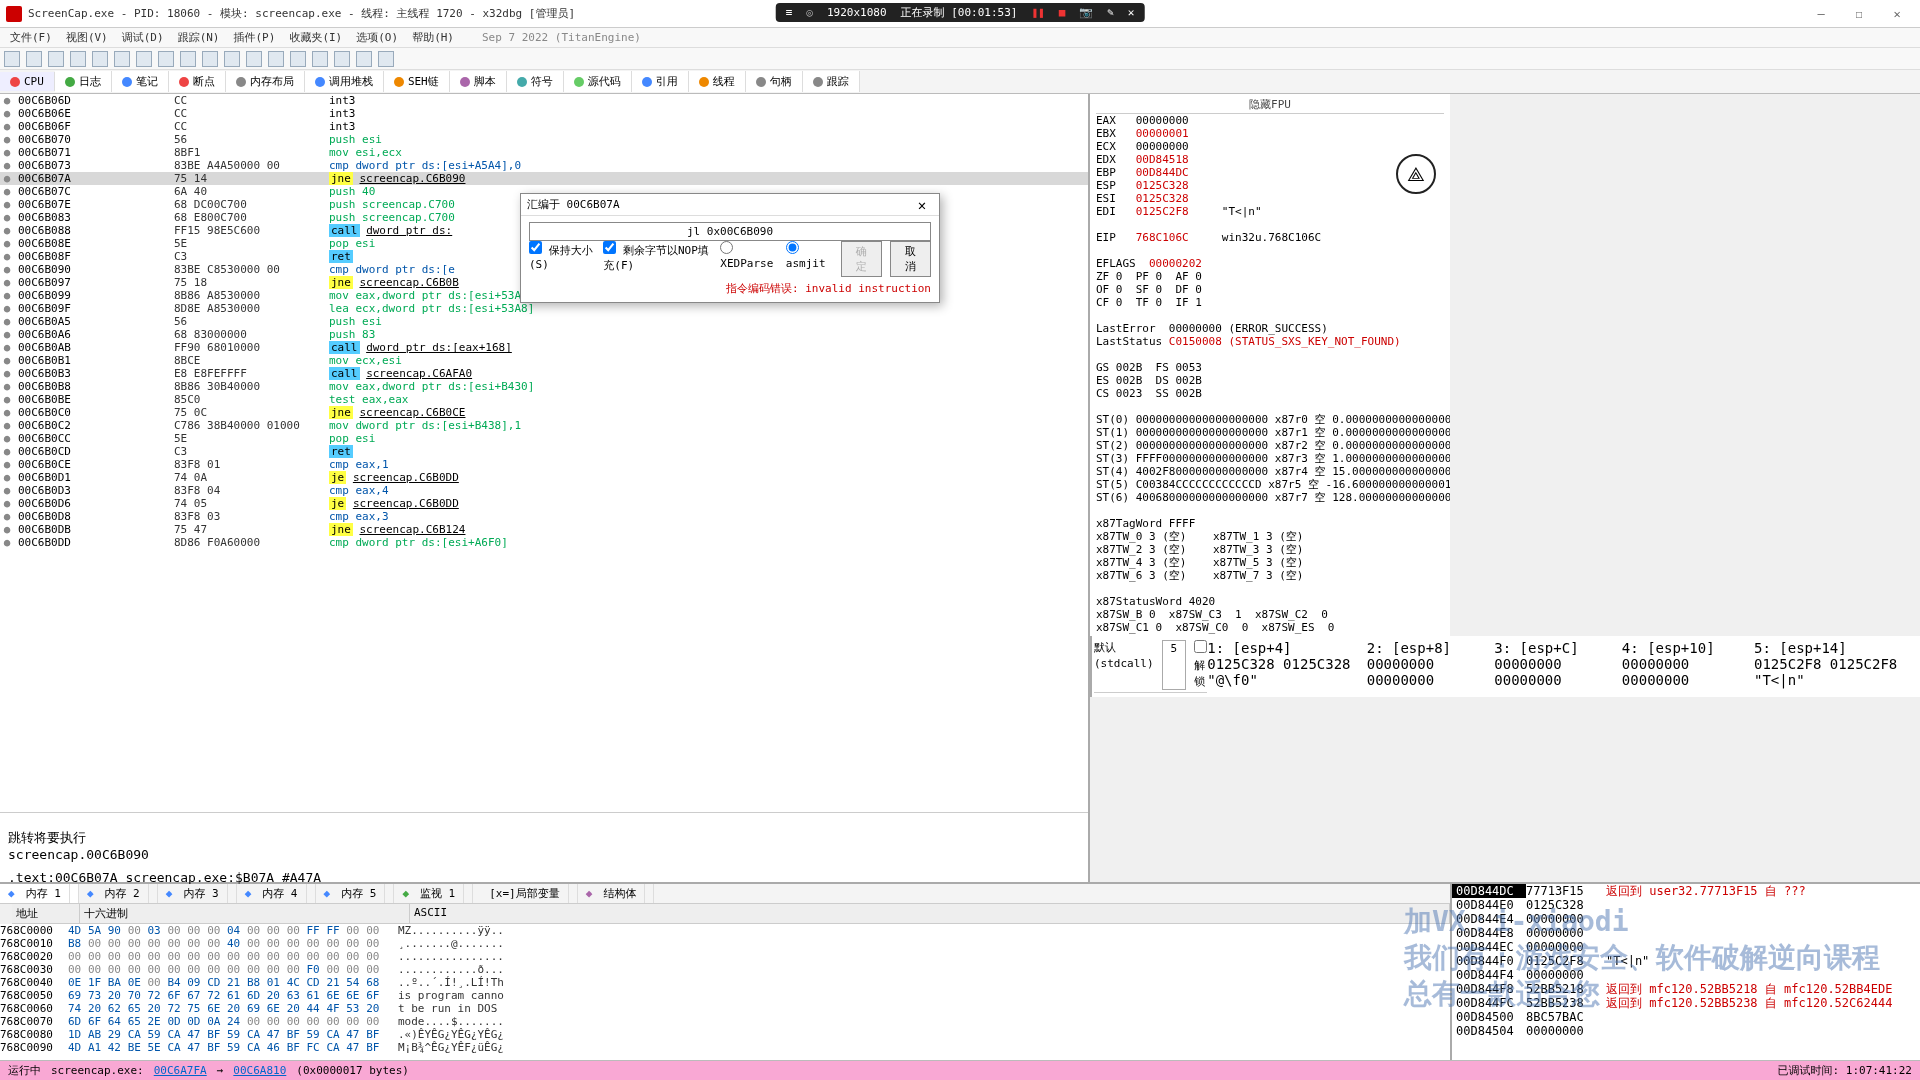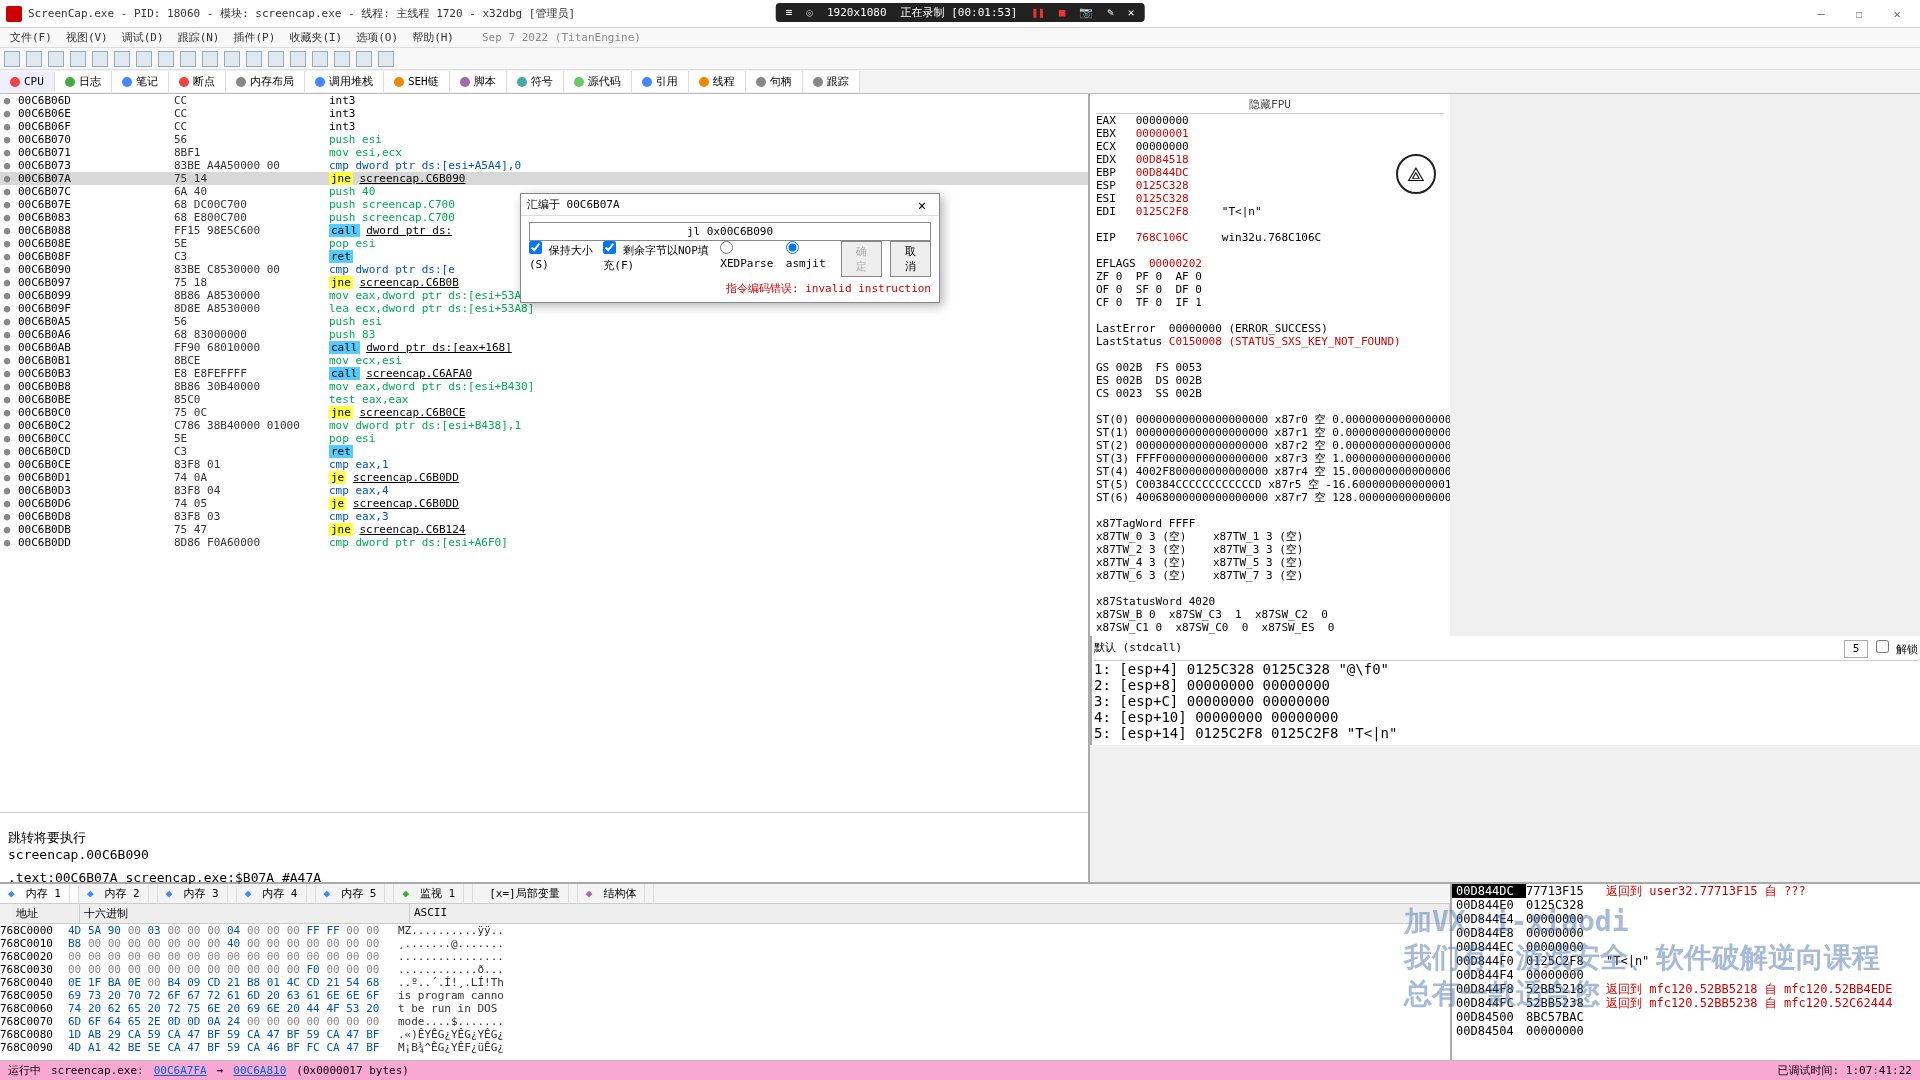--- a/index.html
+++ b/index.html
@@ -71,21 +71,21 @@
 .dialog button { padding:2px 14px; border:1px solid #888; background:#eee; font-size:11px; }
 .dialog .err { color:#c00; text-align:right; margin-top:4px; }
 
 
 .infopanel { height:70px; background:#fff; border-top:1px solid #ccc; padding:16px 8px; font-family:Consolas,monospace; font-size:13px; line-height:17px; }
 
 
 .bottom { height:178px; display:flex; border-top:2px solid #aaa; }
 .dumpside { flex:1; display:flex; flex-direction:column; }
 .stackside { width:470px; border-left:2px solid #aaa; background:#fff; font-family:Consolas,monospace; font-size:12px; overflow:hidden; }
-.argside { width:830px; border-left:2px solid #aaa; background:#fff; font-family:Consolas,monospace; font-size:14px; line-height:16px; padding:4px 2px; display:flex; flex-direction:column; }
+.argside { width:830px; border-left:2px solid #aaa; background:#fff; font-family:Consolas,monospace; font-size:14px; line-height:16px; padding:4px 2px; display:flex; flex-direction:row; }
 .argside .argtop { border-bottom:1px solid #ccc; padding-bottom:2px; display:flex; gap:8px; font-size:11px; }
 .dumptabs { height:20px; background:#f4f4f4; display:flex; border-bottom:1px solid #ccc; font-size:11px; }
 .dumptabs span { padding:2px 8px; border-right:1px solid #ddd; display:flex; align-items:center; gap:3px; }
 .dumptabs span.active { background:#fff; }
 .dumphdr { display:flex; background:#eee; border-bottom:1px solid #ccc; font-size:11px;margin-left:12px; }
 .dumphdr div { padding:2px 4px; border-right:1px solid #ccc; }
 .dumpbody { flex:1; background:#fff; overflow:hidden; font-family:Consolas,monospace; font-size:11px; line-height:13px; }
 .dumprow { display:flex; white-space:pre; }
 .dumprow .da { width:68px; }
 .dumprow .dh { width:330px; }

